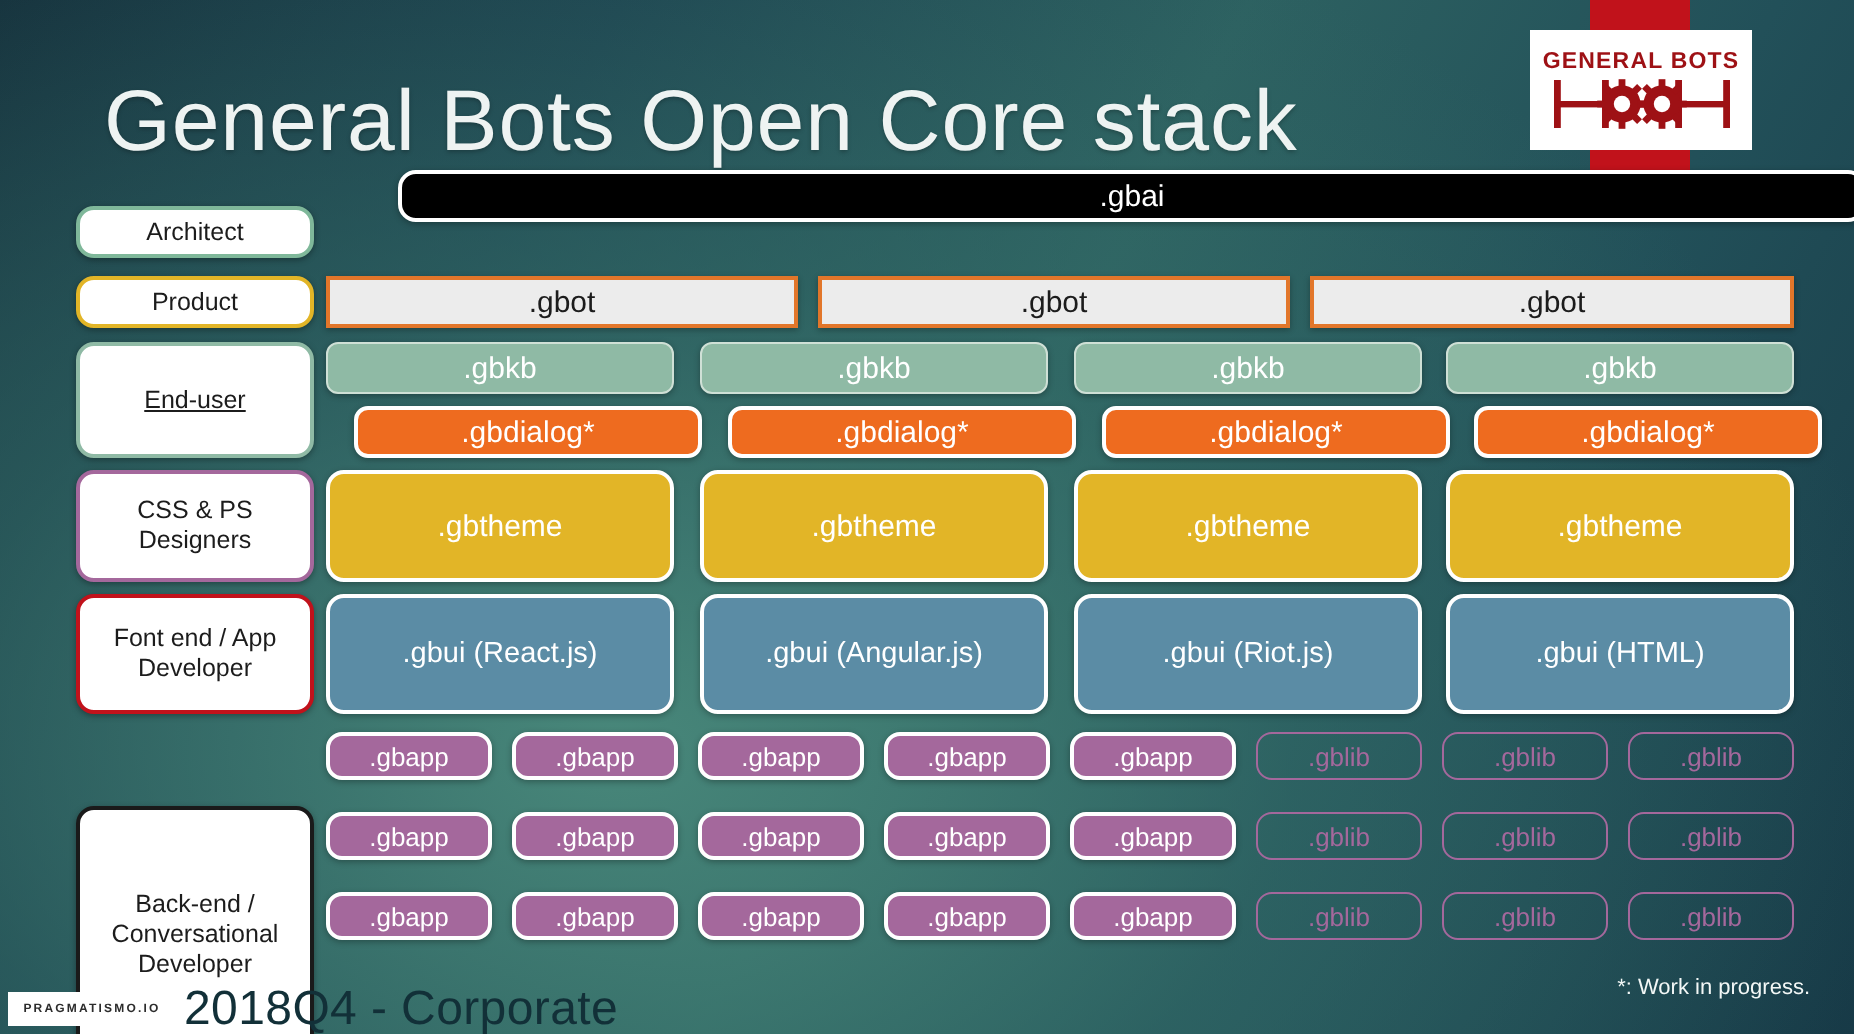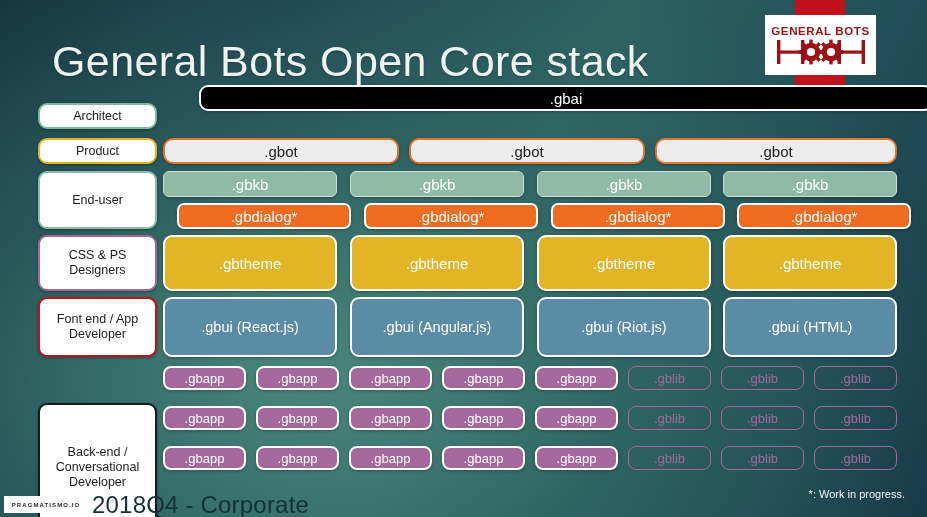--- a/index.html
+++ b/index.html
@@ -40,21 +40,21 @@
   .rolebox{
     position:absolute;background:#ffffff;border-radius:9px;
     display:flex;align-items:center;justify-content:center;text-align:center;
     color:#1c1c1c;font-size:12.5px;line-height:15px;
     box-shadow:0 1px 3px rgba(0,0,0,.35);
     padding:2px 0;box-sizing:border-box;
   }
   .cell{
     position:absolute;box-sizing:border-box;
     display:flex;align-items:center;justify-content:center;text-align:center;
-    border-radius:10px;
+    border-radius:0;
     font-size:15px;line-height:17px;
     box-shadow:0 1px 3px rgba(0,0,0,.3);
   }
   .cell.gbai{background:#000000;border:2px solid #ffffff;color:#ffffff;font-size:15px;border-radius:9px;}
   .cell.gbot{background:#ececec;border:2px solid #e2762a;color:#1c1c1c;}
   .cell.gbkb{background:#8fbaa5;border:1.5px solid #cfe0d6;color:#ffffff;border-radius:6px;text-align:right;}
   .cell.gbdialog{background:#ee6b1f;border:2px solid #ffffff;color:#ffffff;border-radius:7px;margin-left:14px;}
   .cell.gbtheme{background:#e2b527;border:2px solid #ffffff;color:#ffffff;border-radius:9px;}
   .cell.gbui{background:#5b8ca5;border:2px solid #ffffff;color:#ffffff;border-radius:9px;font-size:14.5px;}
   .cell.gbapp{background:#a4689c;border:2px solid #ffffff;color:#ffffff;border-radius:8px;font-size:13px;}
@@ -125,21 +125,21 @@
   </div>
 
   <div class="board">
 
     <div class="rolebox" style="left:38px;top:103px;width:119px;height:26px;border:2px solid #7fb89a;">
       <span>Architect</span>
     </div>
     <div class="rolebox" style="left:38px;top:138px;width:119px;height:26px;border:2px solid #e2b527;">
       <span>Product</span>
     </div>
-    <div class="rolebox" style="left:38px;top:171px;width:119px;height:58px;border:2px solid #8fbaa5;">
+    <div class="rolebox" style="left:38px;top:171px;width:119px;height:58px;border:2px solid #8fbaa5;text-decoration:underline;">
       <span>End-user</span>
     </div>
     <div class="rolebox" style="left:38px;top:235px;width:119px;height:56px;border:2px solid #a4689c;white-space:pre-line;">
       <span>CSS &amp; PS
 Designers</span>
     </div>
     <div class="rolebox" style="left:38px;top:297px;width:119px;height:60px;border:2px solid #c1121b;white-space:pre-line;">
       <span>Font end / App
 Developer</span>
     </div>

